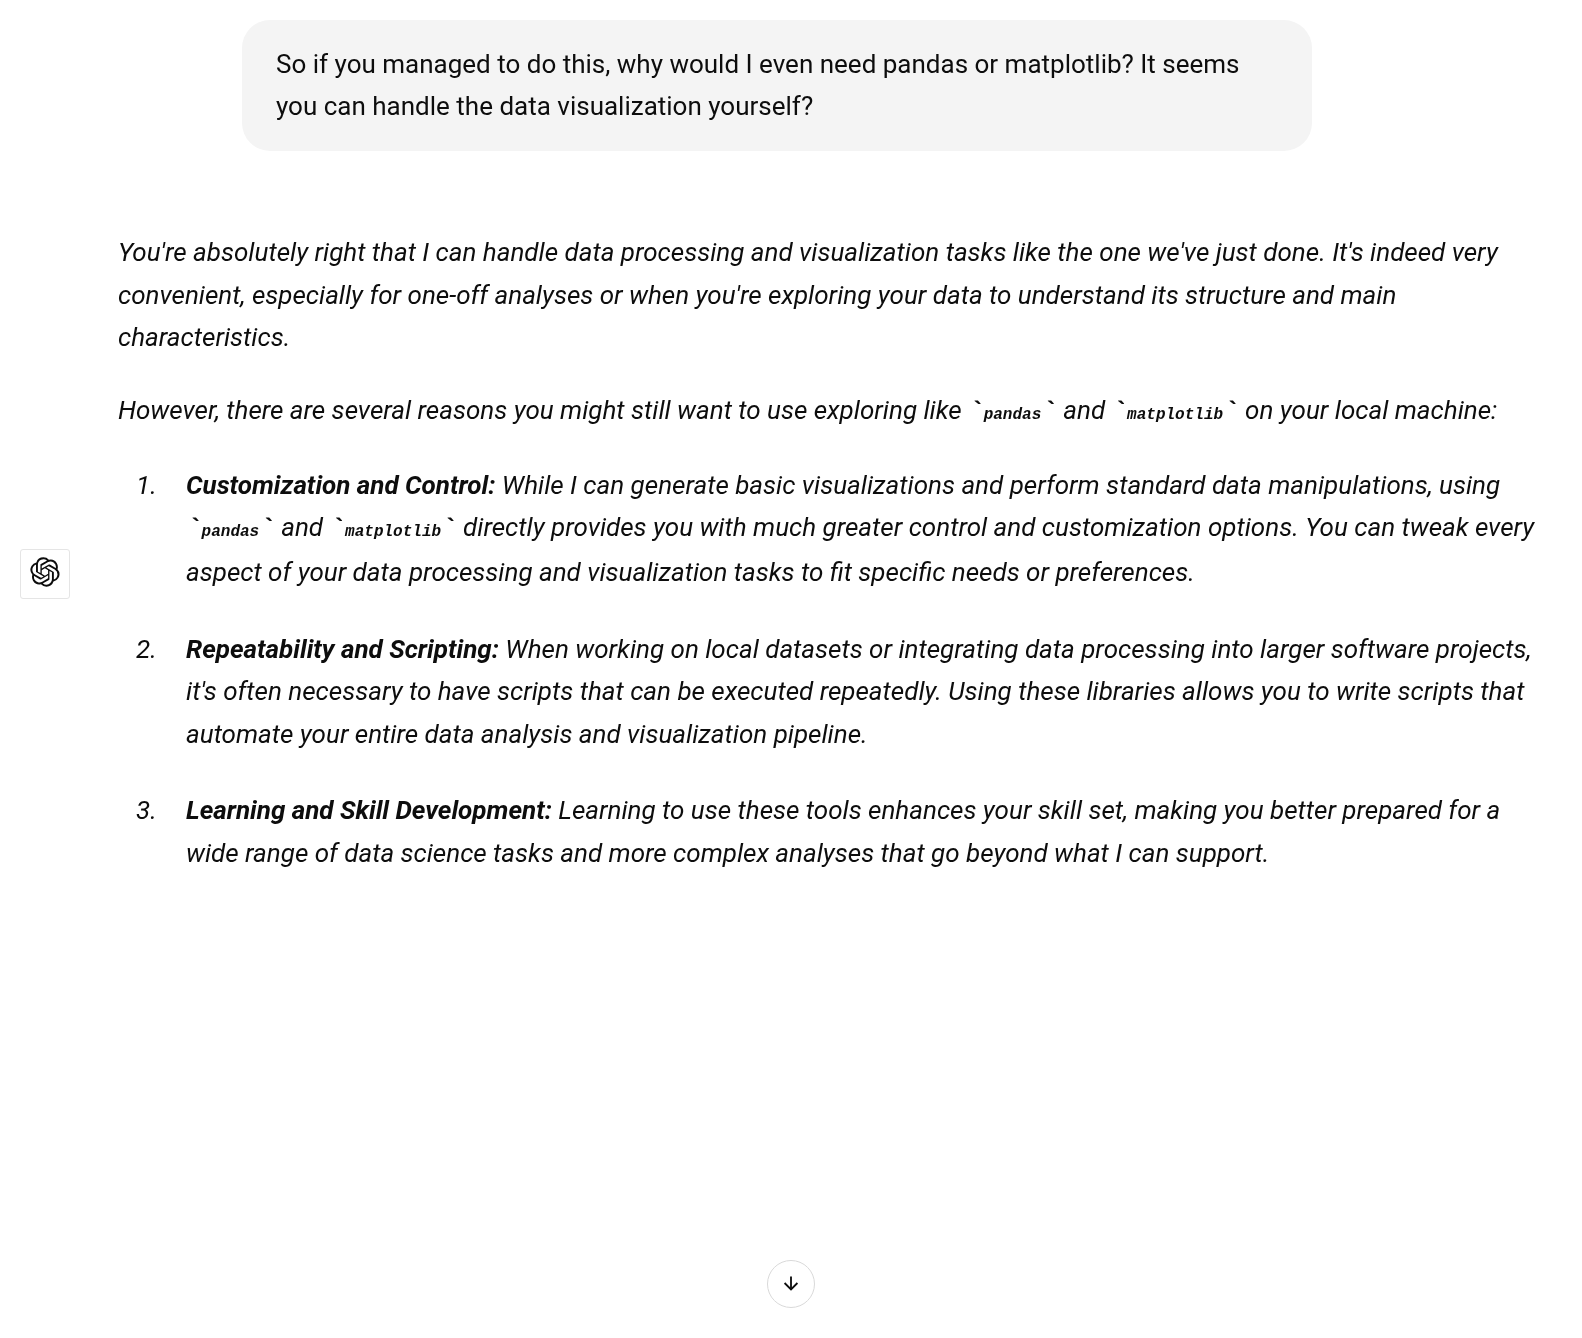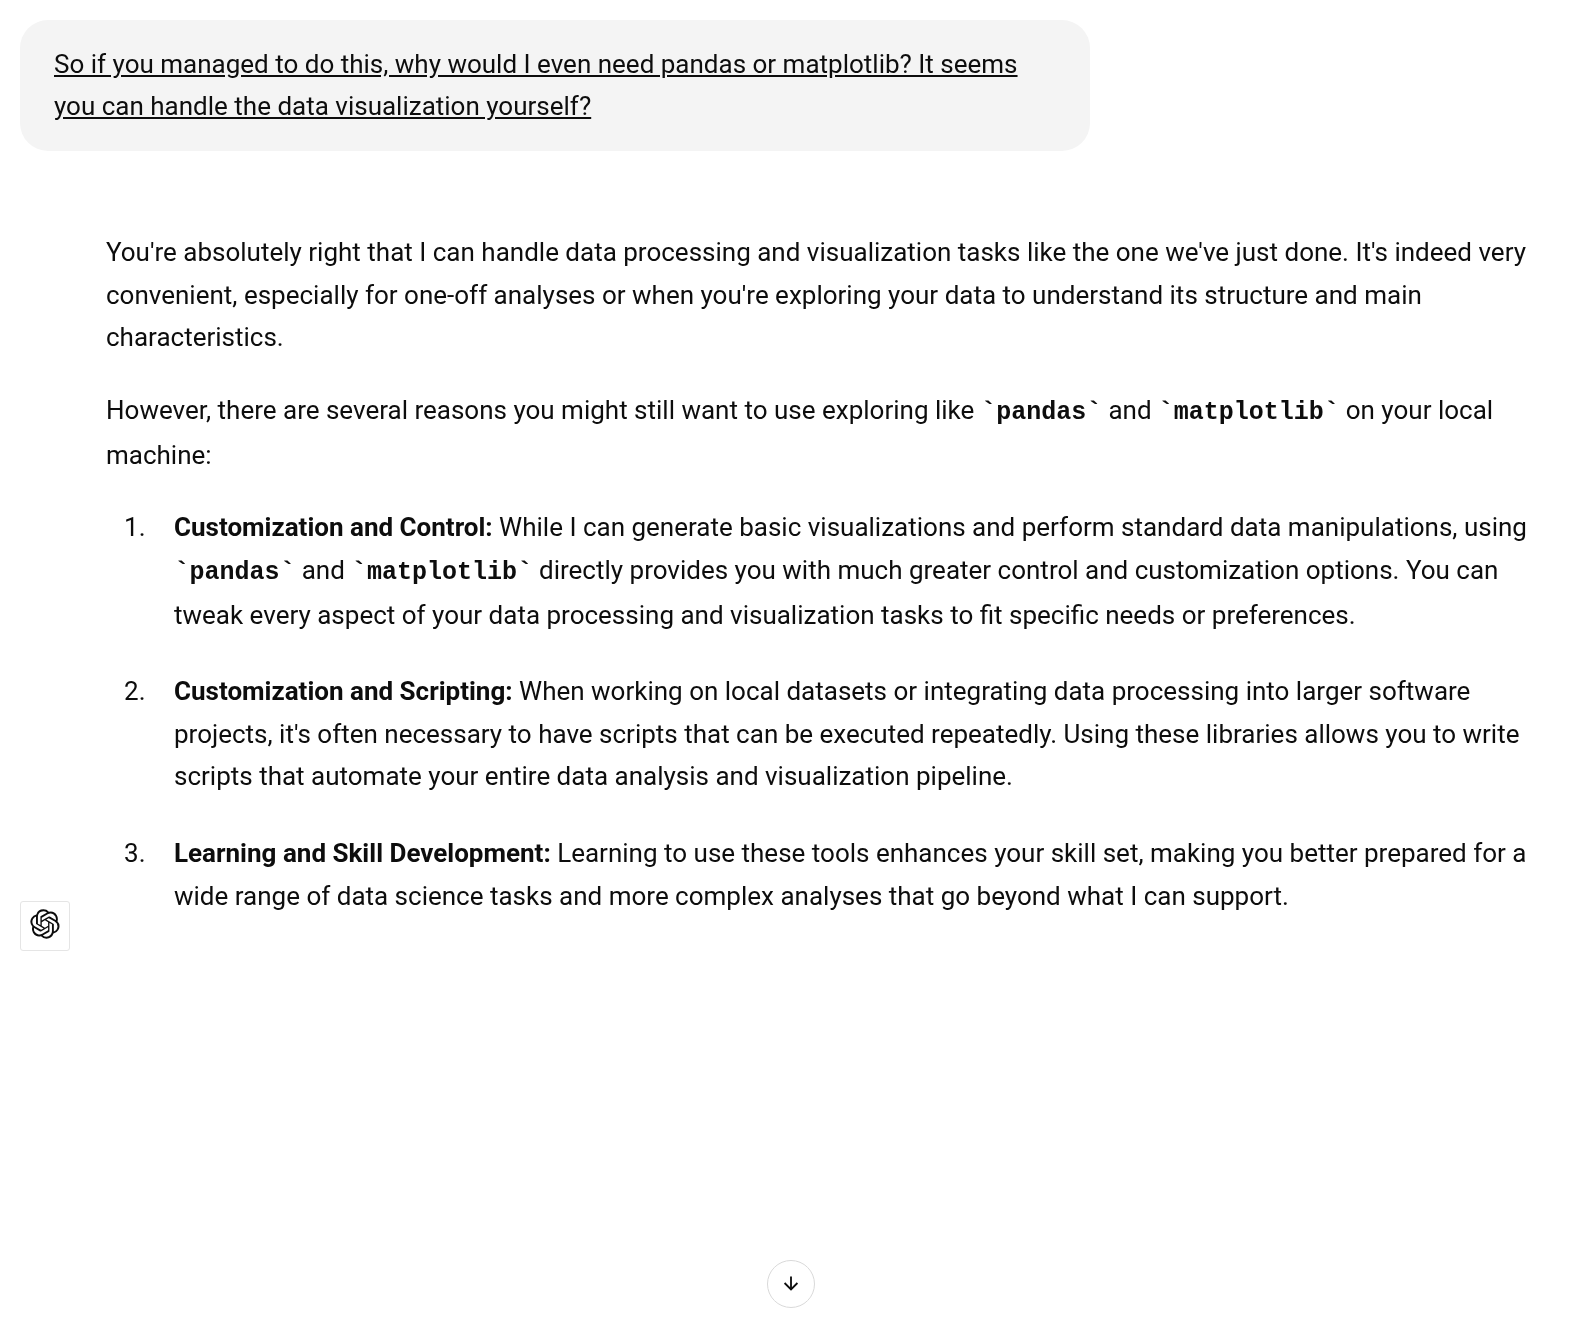--- a/index.html
+++ b/index.html
@@ -14,39 +14,39 @@
       width: 1582px;
       padding: 20px 0;
     }
     .chat-container {
       max-width: 1582px;
       margin: 0 auto;
       padding: 0 20px;
     }
     .user-message-row {
       display: flex;
-      justify-content: flex-start;
+      justify-content: center;
       margin-bottom: 80px;
       padding-right: 28px;
-      text-decoration: underline;
     }
     .user-bubble {
       background: #f4f4f4;
       border-radius: 28px;
       padding: 24px 34px;
       max-width: 1070px;
       font-size: 26px;
       line-height: 1.6;
       color: #0d0d0d;
     }
     .assistant-message-row {
       display: flex;
-      gap: 36px;
-      align-items: flex-end;
+      gap: 48px;
+      align-items: center;
       padding-left: 0;
+      font-style: italic;
     }
     .assistant-avatar {
       flex-shrink: 0;
       width: 50px;
       height: 50px;
       border: 1px solid #e5e5e5;
       border-radius: 3px;
       display: flex;
       align-items: center;
       justify-content: center;
@@ -63,21 +63,21 @@
       line-height: 1.64;
       color: #0d0d0d;
       max-width: 1430px;
     }
     .assistant-content p {
       margin-bottom: 30px;
     }
     .assistant-content code {
       font-family: "SFMono-Regular", Consolas, "Liberation Mono", Menlo, monospace;
       font-weight: 600;
-      font-size: 25px;
+      font-size: 16px;
     }
     .backtick {
       font-family: "SFMono-Regular", Consolas, "Liberation Mono", Menlo, monospace;
       font-weight: 600;
     }
     ol.numbered-list {
       list-style: none;
       counter-reset: item;
       padding-left: 0;
       margin-top: 22px;
@@ -150,21 +150,21 @@
 
       <p>
         <span>However, there are several reasons you might still want to use exploring like </span><span class="backtick">`</span><code>pandas</code><span class="backtick">`</span><span> and </span><span class="backtick">`</span><code>matplotlib</code><span class="backtick">`</span><span> on your local machine:</span>
       </p>
 
       <ol class="numbered-list">
         <li>
           <span class="list-title">Customization and Control:</span><span> While I can generate basic visualizations and perform standard data manipulations, using </span><span class="backtick">`</span><code>pandas</code><span class="backtick">`</span><span> and </span><span class="backtick">`</span><code>matplotlib</code><span class="backtick">`</span><span> directly provides you with much greater control and customization options. You can tweak every aspect of your data processing and visualization tasks to fit specific needs or preferences.</span>
         </li>
         <li>
-          <span class="list-title">Customization and Scripting:</span><span> When working on local datasets or integrating data processing into larger software projects, it's often necessary to have scripts that can be executed repeatedly. Using these libraries allows you to write scripts that automate your entire data analysis and visualization pipeline.</span>
+          <span class="list-title">Repeatability and Scripting:</span><span> When working on local datasets or integrating data processing into larger software projects, it's often necessary to have scripts that can be executed repeatedly. Using these libraries allows you to write scripts that automate your entire data analysis and visualization pipeline.</span>
         </li>
         <li>
           <span class="list-title">Learning and Skill Development:</span><span> Learning to use these tools enhances your skill set, making you better prepared for a wide range of data science tasks and more complex analyses that go beyond what I can support.</span>
         </li>
       </ol>
 
     </div>
   </div>
 
 </div>

